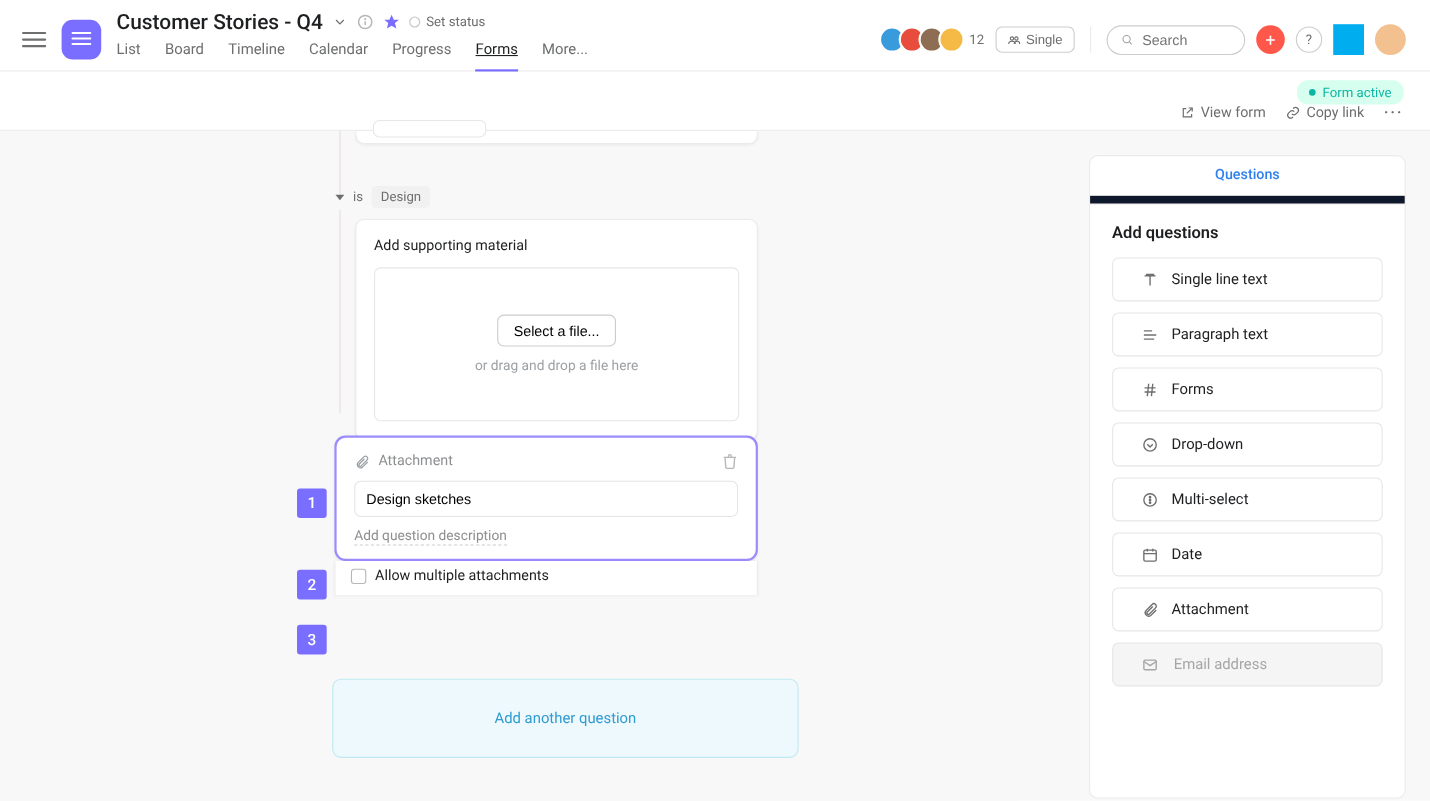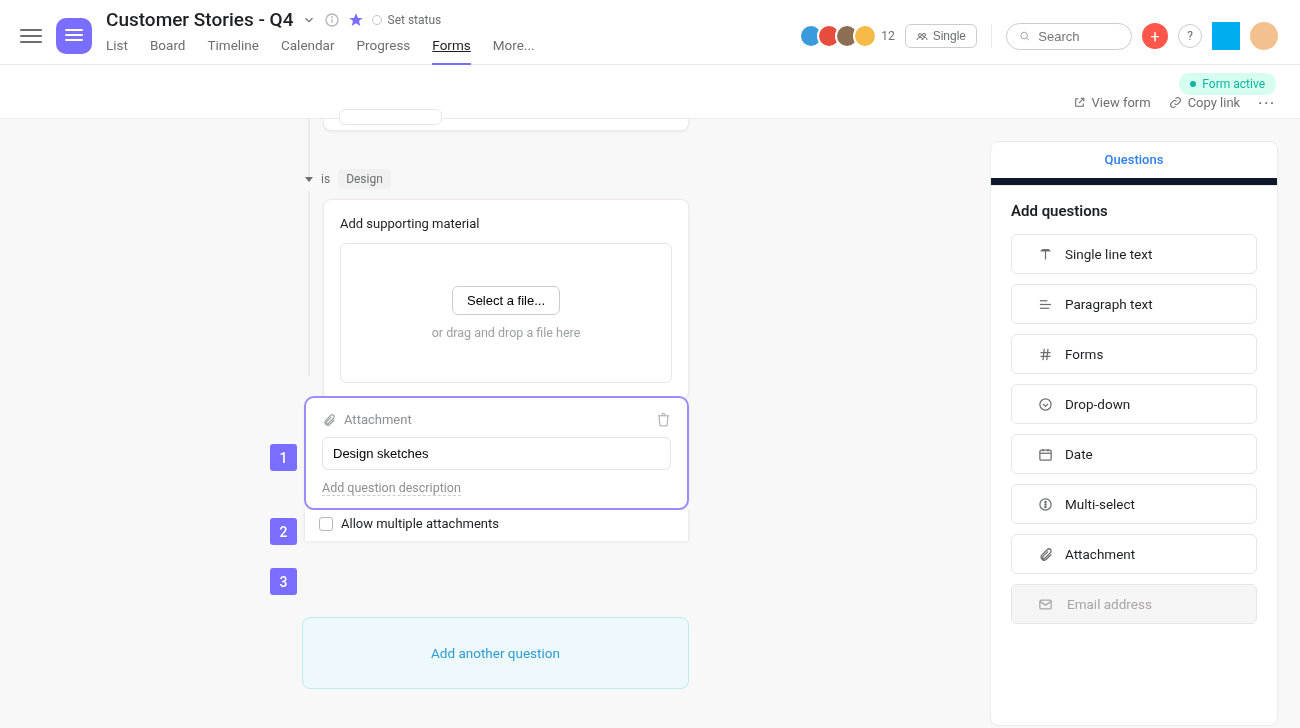--- a/index.html
+++ b/index.html
@@ -85,21 +85,21 @@
   .qopts { position:absolute; left:304px; top:391px; width:385px; background:#fff; border:1px solid #edeae9; border-top:none; border-bottom:none; padding:6px 16px 10px 14px; }
   .qopts-title { font-size:12px; color:#6d6e6f; margin-bottom:4px; }
   .check-row { display:flex; align-items:center; gap:8px; font-size:13px; }
   .checkbox { width:14px; height:14px; border:1.5px solid #b8b6b6; border-radius:3px; }
 
   .qfooter { position:absolute; left:304px; top:437px; width:385px; background:#fff; border:1px solid #edeae9; border-top:1px solid #edeae9; border-radius:0 0 10px 10px; padding:12px 16px; display:flex; align-items:center; justify-content:space-between; color:#6d6e6f; font-size:13px; }
   .toggle { width:26px; height:15px; background:#e1dfdf; border-radius:10px; position:relative; }
   .toggle::after { content:""; position:absolute; width:12px; height:12px; background:#fff; border-radius:50%; top:1.5px; left:1.5px; box-shadow:0 0 2px rgba(0,0,0,0.2); }
   .req-row { display:flex; align-items:center; gap:8px; }
 
-  .add-q { position:absolute; left:302px; top:498px; width:387px; height:72px; background:#edf9fc; border:1px solid #bfe9f2; border-radius:8px; display:flex; align-items:center; justify-content:center; color:#2f9bd1; font-size:13.5px; cursor:pointer; }
+  .add-q { position:absolute; left:302px; top:498px; width:424px; height:72px; background:#edf9fc; border:1px solid #bfe9f2; border-radius:8px; display:flex; align-items:center; justify-content:center; color:#2f9bd1; font-size:13.5px; cursor:pointer; }
 
   
   .sidepanel { position:absolute; right:22px; top:22px; width:288px; bottom:22px; background:#fff; border:1px solid #edeae9; border-radius:8px; display:flex; flex-direction:column; }
   .sp-tabs { display:flex; border-bottom:1px solid #edeae9; }
   .sp-tab { flex:1; text-align:center; padding:10px 0 11px; font-size:13px; color:#6d6e6f; cursor:pointer; }
   .sp-tab.active { color:#2f80ed; border-bottom:7px solid #0f172a; font-weight:500; }
   .sp-body { padding:16px 20px; overflow:auto; }
   .sp-title { font-size:15px; font-weight:600; margin-bottom:14px; }
   .qtype-item { border:1px solid #e7e5e5; border-radius:6px; padding:11px 25px; margin-bottom:10px; display:flex; align-items:center; gap:12px; font-size:13.5px; cursor:pointer; }
   .qtype-item.disabled { background:#f6f5f5; color:#a7a5a5; cursor:default;gap:14px; }
@@ -312,42 +312,42 @@
                 <svg width="15" height="15" viewBox="0 0 24 24" fill="none" stroke="#6d6e6f" stroke-width="2">
                   <circle cx="12" cy="12" r="9"></circle>
                   <polyline points="8 11 12 15 16 11"></polyline>
                 </svg>
               </span>
               <span>Drop-down</span>
             </div>
             <div class="qtype-item">
               <span class="qtype-icon">
                 <svg width="15" height="15" viewBox="0 0 24 24" fill="none" stroke="#6d6e6f" stroke-width="2">
+                  <circle cx="12" cy="12" r="9"></circle>
+                  <circle cx="12" cy="8" r="1" fill="#6d6e6f"></circle>
+                  <circle cx="12" cy="12" r="1" fill="#6d6e6f"></circle>
+                  <circle cx="12" cy="16" r="1" fill="#6d6e6f"></circle>
+                </svg>
+              </span>
+              <span>Multi-select</span>
+            </div>
+            <div class="qtype-item">
+              <span class="qtype-icon">
+                <svg width="15" height="15" viewBox="0 0 24 24" fill="none" stroke="#6d6e6f" stroke-width="2">
                   <rect x="3" y="5" width="18" height="16" rx="2"></rect>
                   <line x1="3" y1="10" x2="21" y2="10"></line>
                   <line x1="8" y1="3" x2="8" y2="7"></line>
                   <line x1="16" y1="3" x2="16" y2="7"></line>
                 </svg>
               </span>
               <span>Date</span>
             </div>
             <div class="qtype-item">
               <span class="qtype-icon">
                 <svg width="15" height="15" viewBox="0 0 24 24" fill="none" stroke="#6d6e6f" stroke-width="2">
-                  <circle cx="12" cy="12" r="9"></circle>
-                  <circle cx="12" cy="8" r="1" fill="#6d6e6f"></circle>
-                  <circle cx="12" cy="12" r="1" fill="#6d6e6f"></circle>
-                  <circle cx="12" cy="16" r="1" fill="#6d6e6f"></circle>
-                </svg>
-              </span>
-              <span>Multi-select</span>
-            </div>
-            <div class="qtype-item">
-              <span class="qtype-icon">
-                <svg width="15" height="15" viewBox="0 0 24 24" fill="none" stroke="#6d6e6f" stroke-width="2">
                   <path d="M21 12l-8 8a5 5 0 0 1-7-7l9-9a3.5 3.5 0 0 1 5 5l-9 9a2 2 0 0 1-3-3l8-8"></path>
                 </svg>
               </span>
               <span>Attachment</span>
             </div>
             <div class="qtype-item disabled">
               <span class="qtype-icon">
                 <svg width="15" height="15" viewBox="0 0 24 24" fill="none" stroke="#a7a5a5" stroke-width="2">
                   <rect x="3" y="5" width="18" height="14" rx="2"></rect>
                   <polyline points="3 7 12 13 21 7"></polyline>

